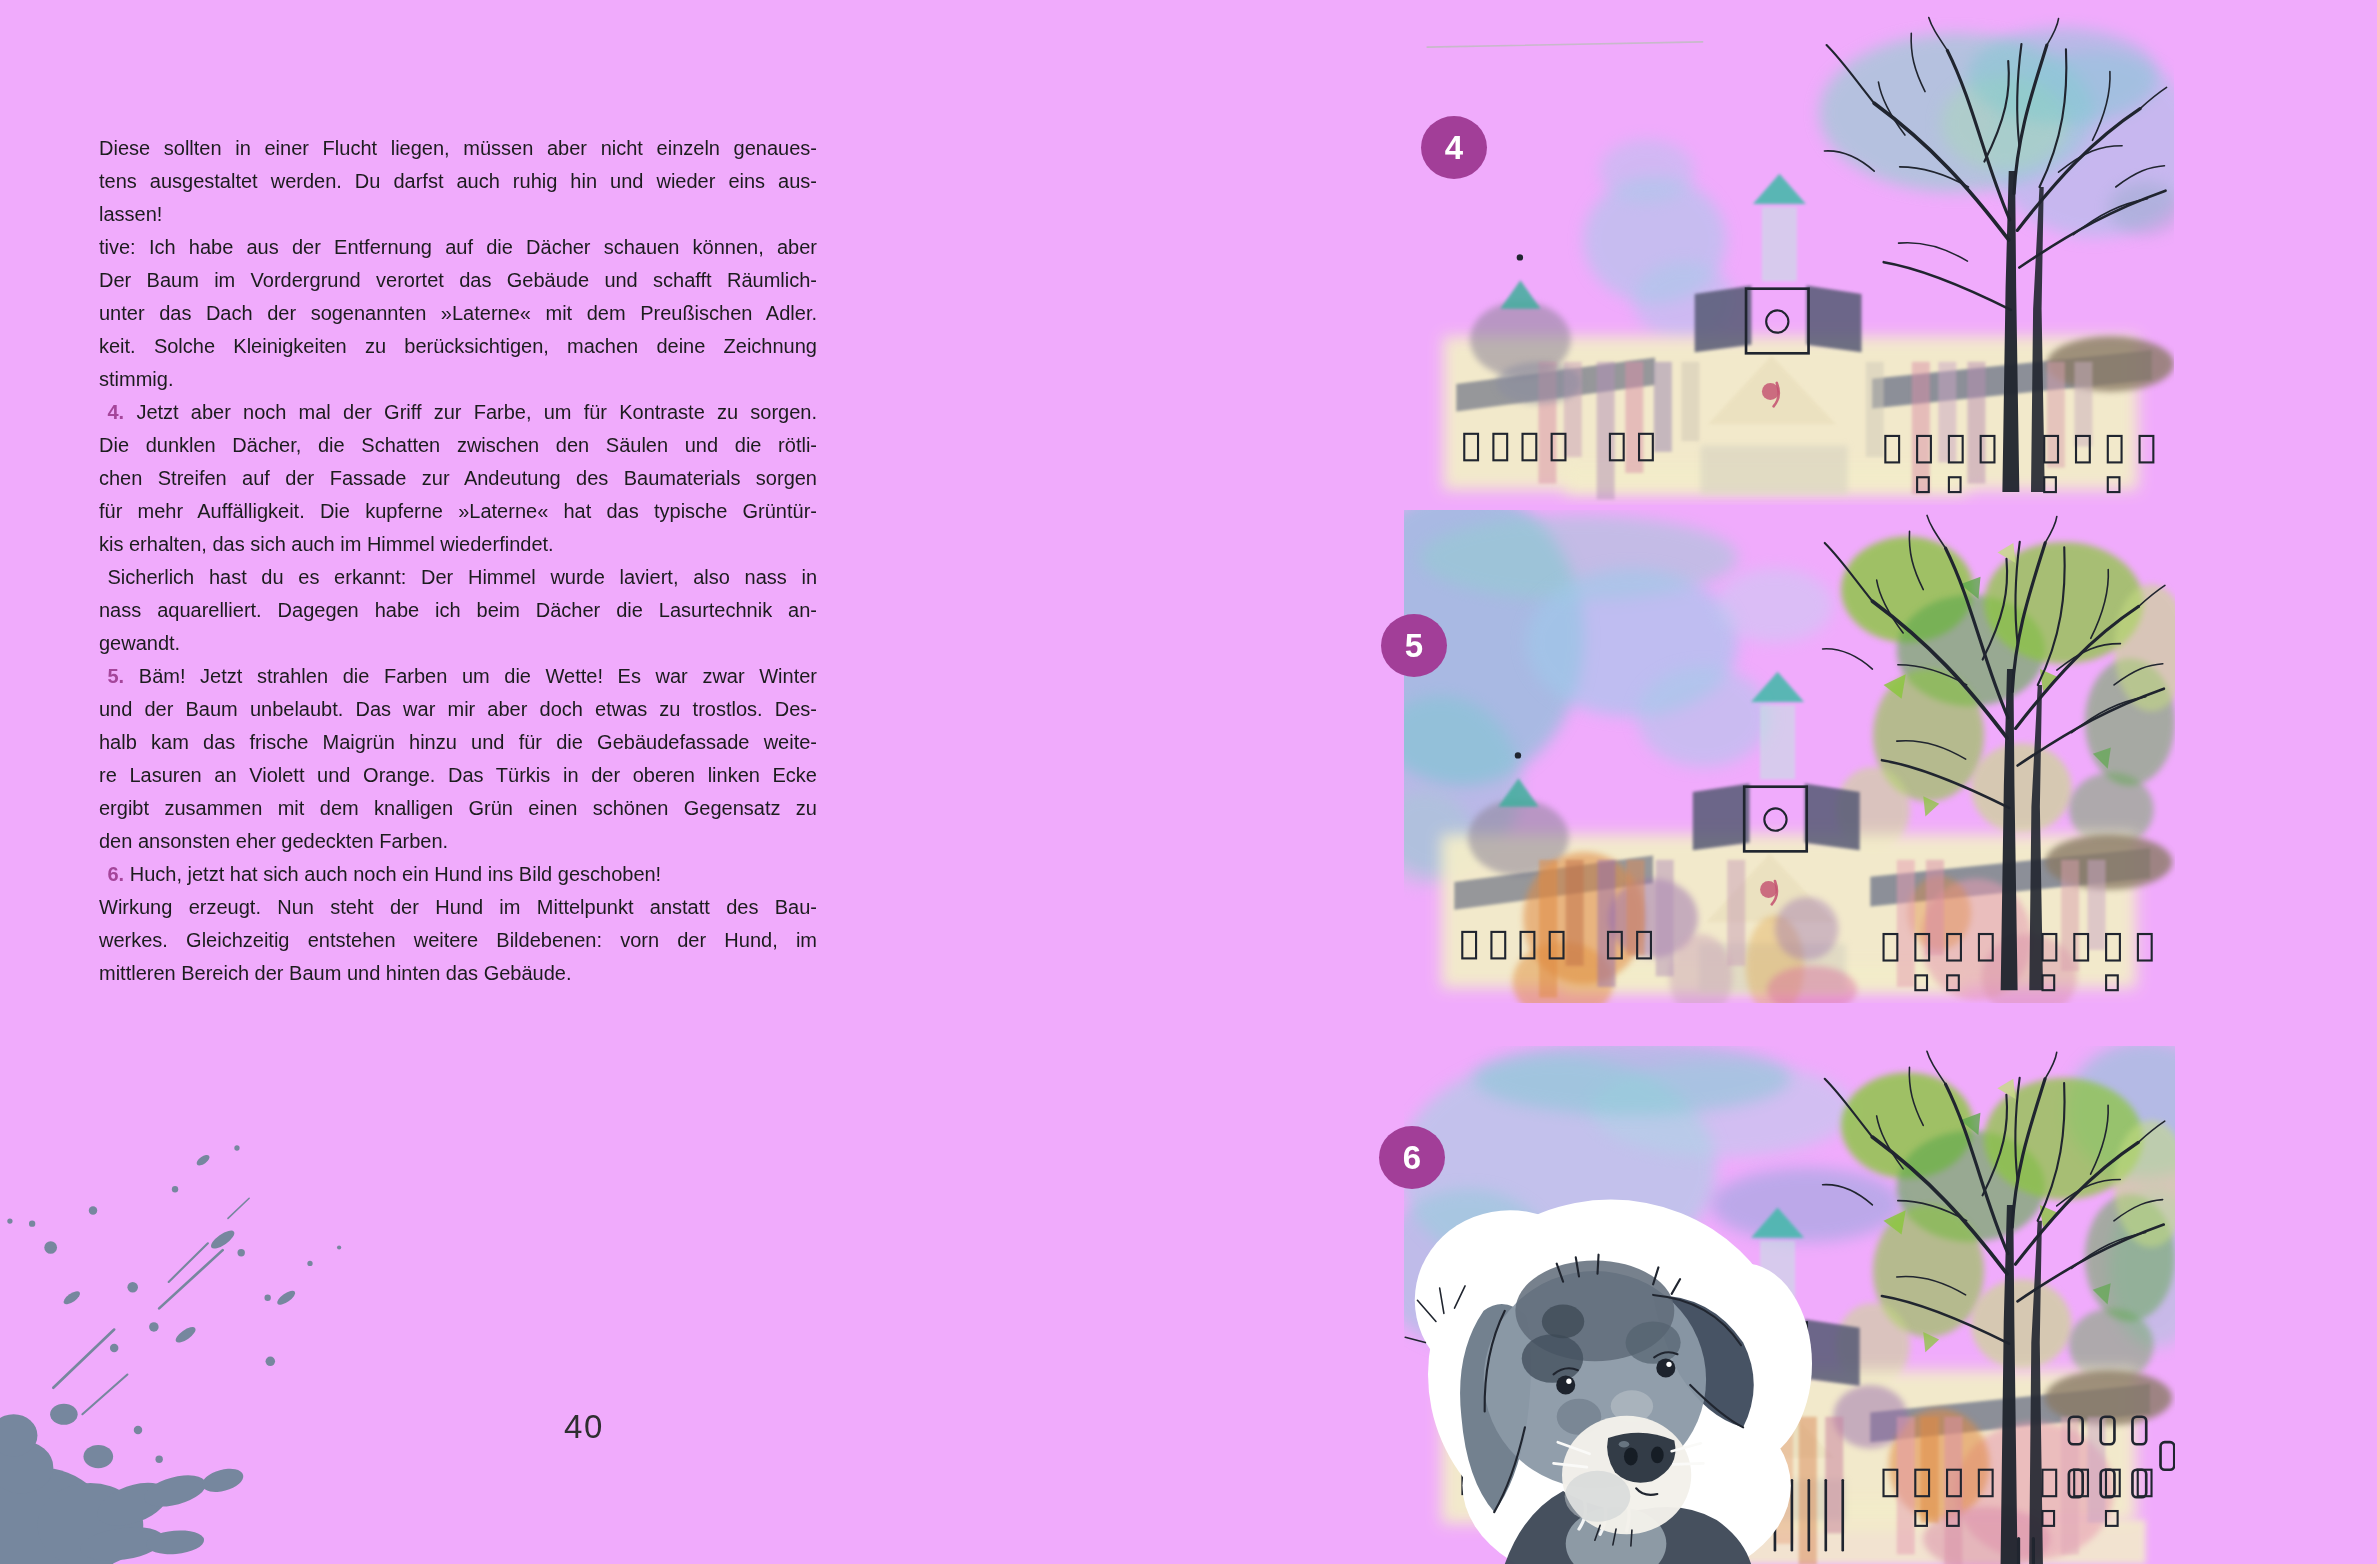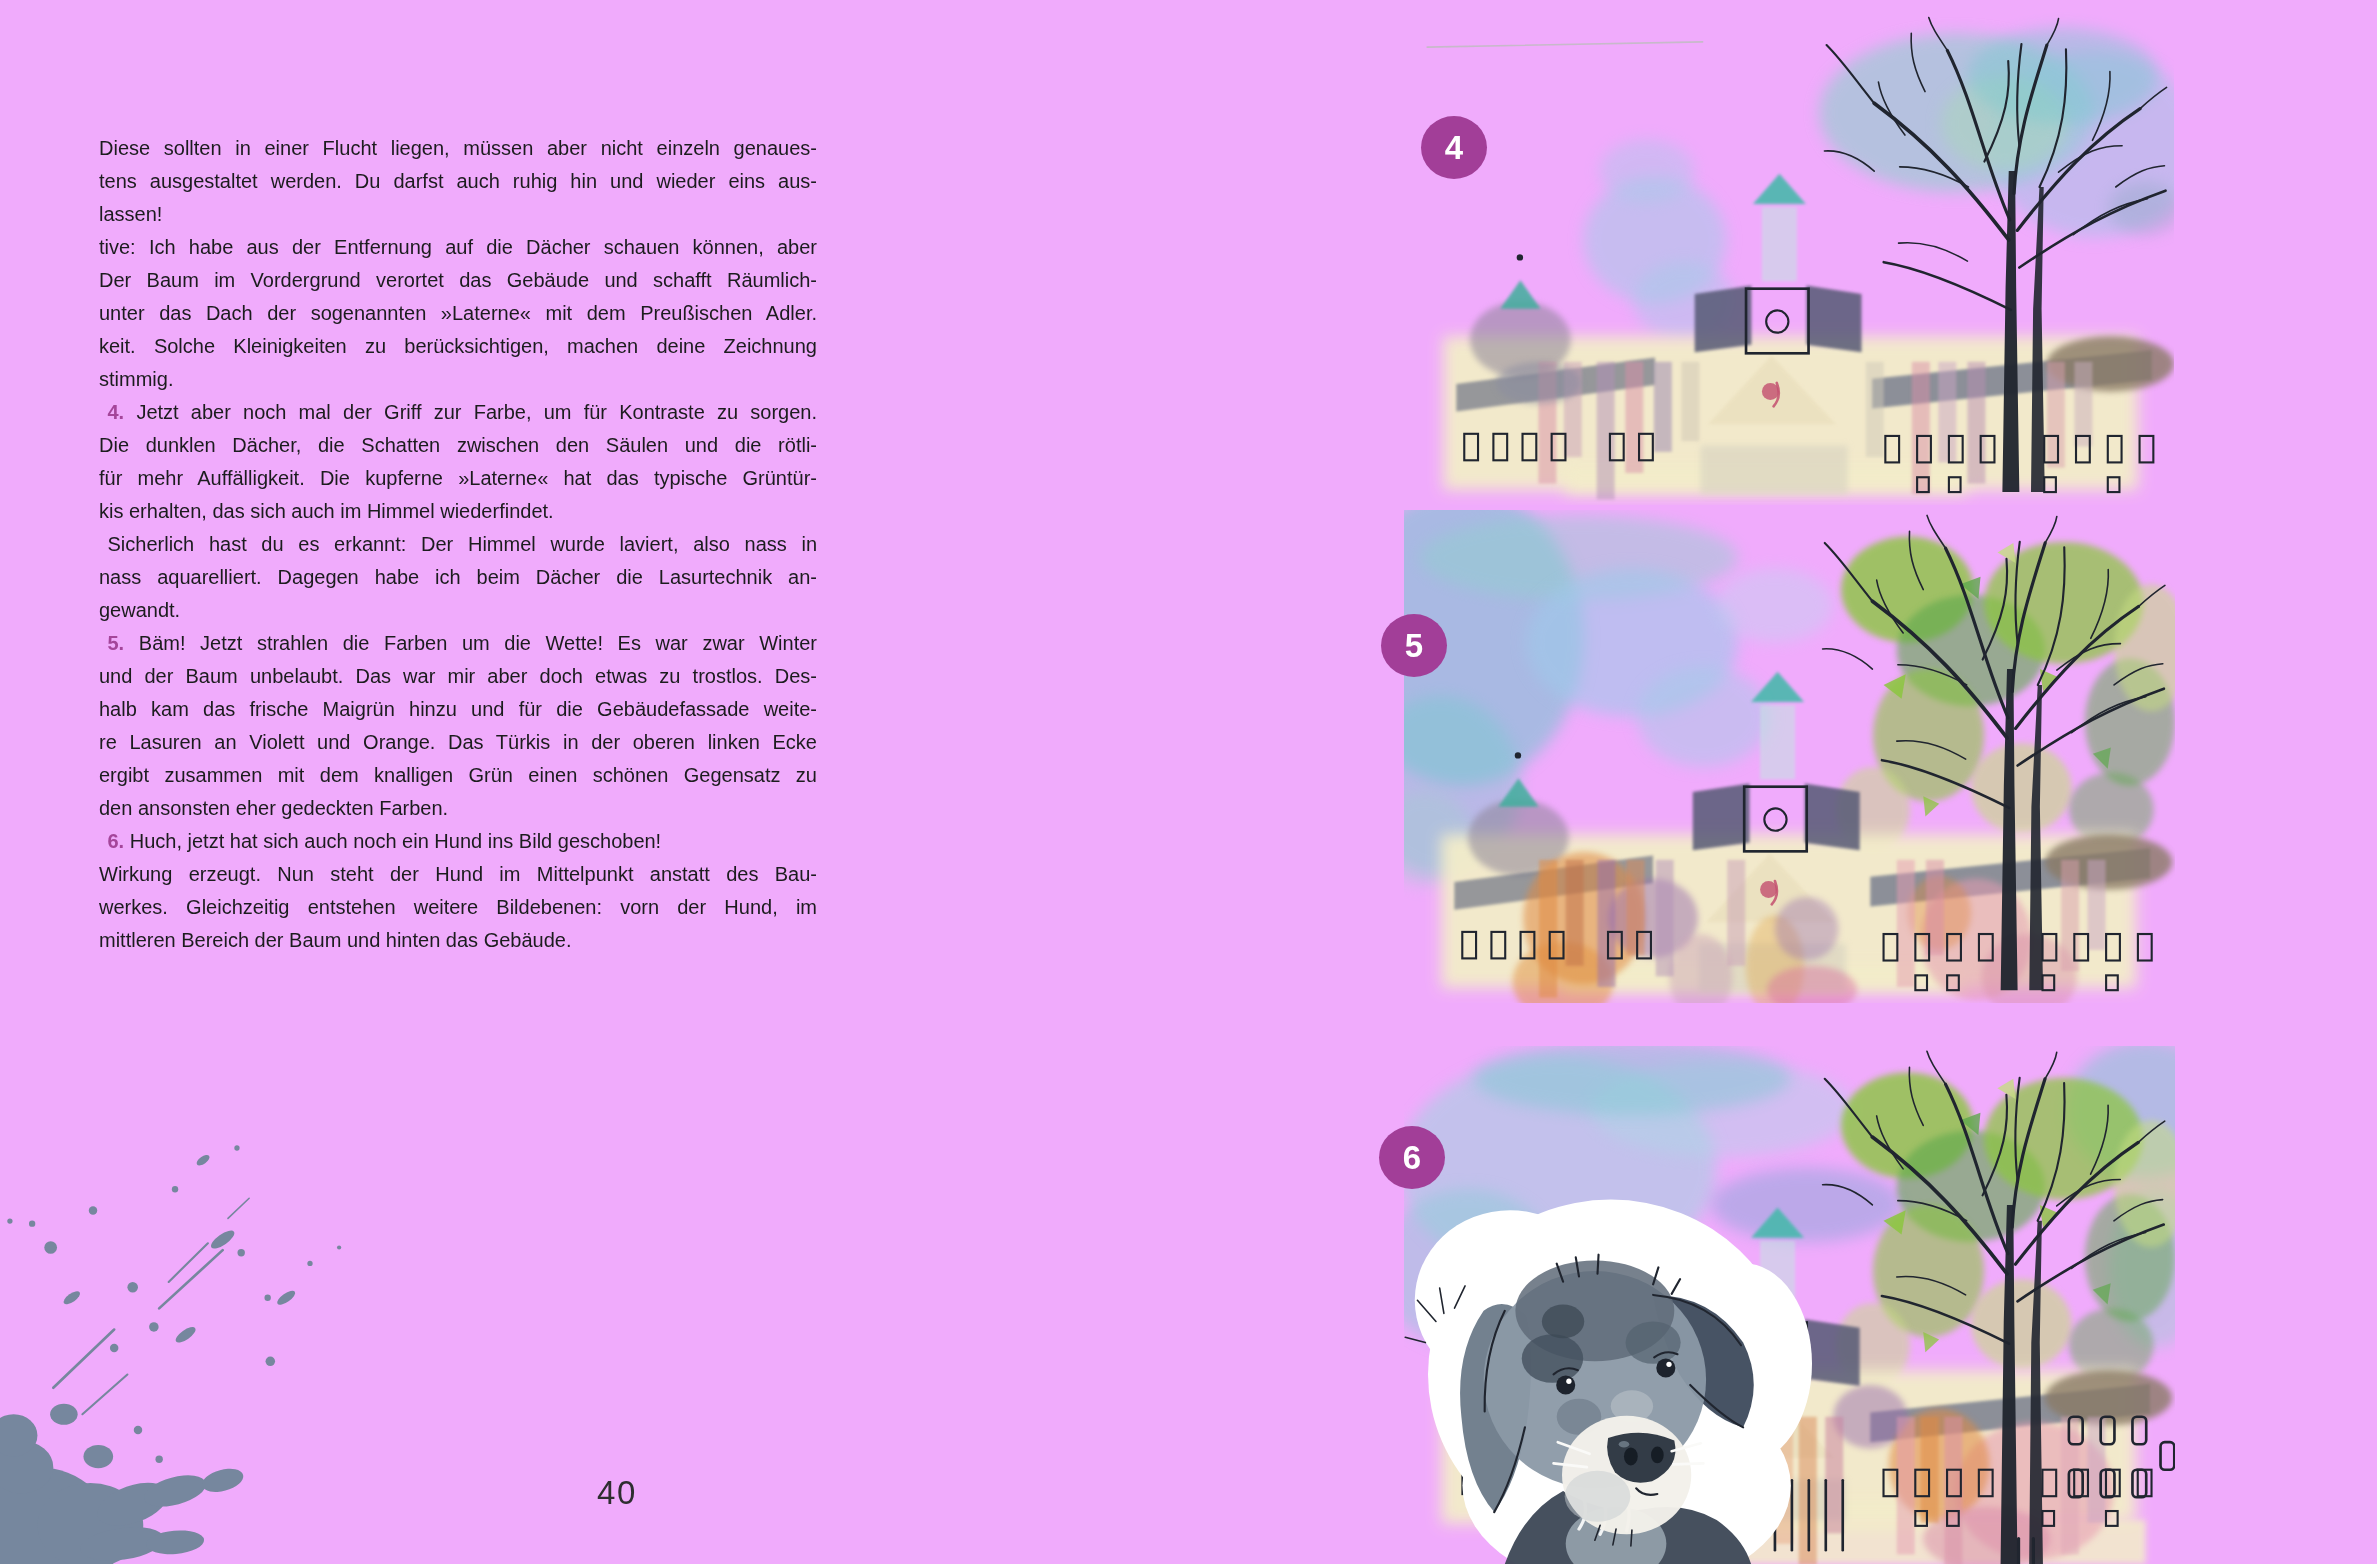--- a/index.html
+++ b/index.html
@@ -6,21 +6,21 @@
   .page{position:relative;width:2377px;height:1564px;background:#f0abfc;overflow:hidden;
         font-family:"Liberation Sans",sans-serif;}
   
   .textcol{position:absolute;left:99px;top:132px;width:718px;}
   .para{margin:0;}
   .line{font-size:20px;line-height:33px;color:#1c1c1e;text-align:justify;text-align-last:justify;}
   .line.lastline{text-align-last:left;}
   .line.ind{text-indent:8.5px;}
   .line .num{color:#a4459a;font-weight:700;}
   
-  .pagenum{position:absolute;left:531px;top:1474px;width:106px;text-align:right;
+  .pagenum{position:absolute;left:531px;top:1408px;width:106px;text-align:center;
            font-size:33px;letter-spacing:1.6px;color:#2e2e30;font-weight:400;}
   
   .badge{position:absolute;width:66px;height:63px;border-radius:50%;background:#a23e98;
          color:#ffffff;font-size:33px;font-weight:700;display:flex;align-items:center;
          justify-content:center;z-index:6;}
   .badge.b4{left:1421px;top:116px;}
   .badge.b5{left:1381px;top:614px;}
   .badge.b6{left:1379px;top:1126px;}
   
   .illo{position:absolute;margin:0;padding:0;}
@@ -45,20 +45,21 @@
       <div class="para">
         <div class="line">tive: Ich habe aus der Entfernung auf die Dächer schauen können, aber</div>
         <div class="line">Der Baum im Vordergrund verortet das Gebäude und schafft Räumlich-</div>
         <div class="line">unter das Dach der sogenannten »Laterne« mit dem Preußischen Adler.</div>
         <div class="line">keit. Solche Kleinigkeiten zu berücksichtigen, machen deine Zeichnung</div>
         <div class="line lastline">stimmig.</div>
       </div>
       <div class="para">
         <div class="line ind"><span class="num">4.</span> Jetzt aber noch mal der Griff zur Farbe, um für Kontraste zu sorgen.</div>
         <div class="line">Die dunklen Dächer, die Schatten zwischen den Säulen und die rötli-</div>
+        <div class="line">chen Streifen auf der Fassade zur Andeutung des Baumaterials sorgen</div>
         <div class="line">für mehr Auffälligkeit. Die kupferne »Laterne« hat das typische Grüntür-</div>
         <div class="line lastline">kis erhalten, das sich auch im Himmel wiederfindet.</div>
       </div>
       <div class="para">
         <div class="line ind">Sicherlich hast du es erkannt: Der Himmel wurde laviert, also nass in</div>
         <div class="line">nass aquarelliert. Dagegen habe ich beim Dächer die Lasurtechnik an-</div>
         <div class="line lastline">gewandt.</div>
       </div>
       <div class="para">
         <div class="line ind"><span class="num">5.</span> Bäm! Jetzt strahlen die Farben um die Wette! Es war zwar Winter</div>

